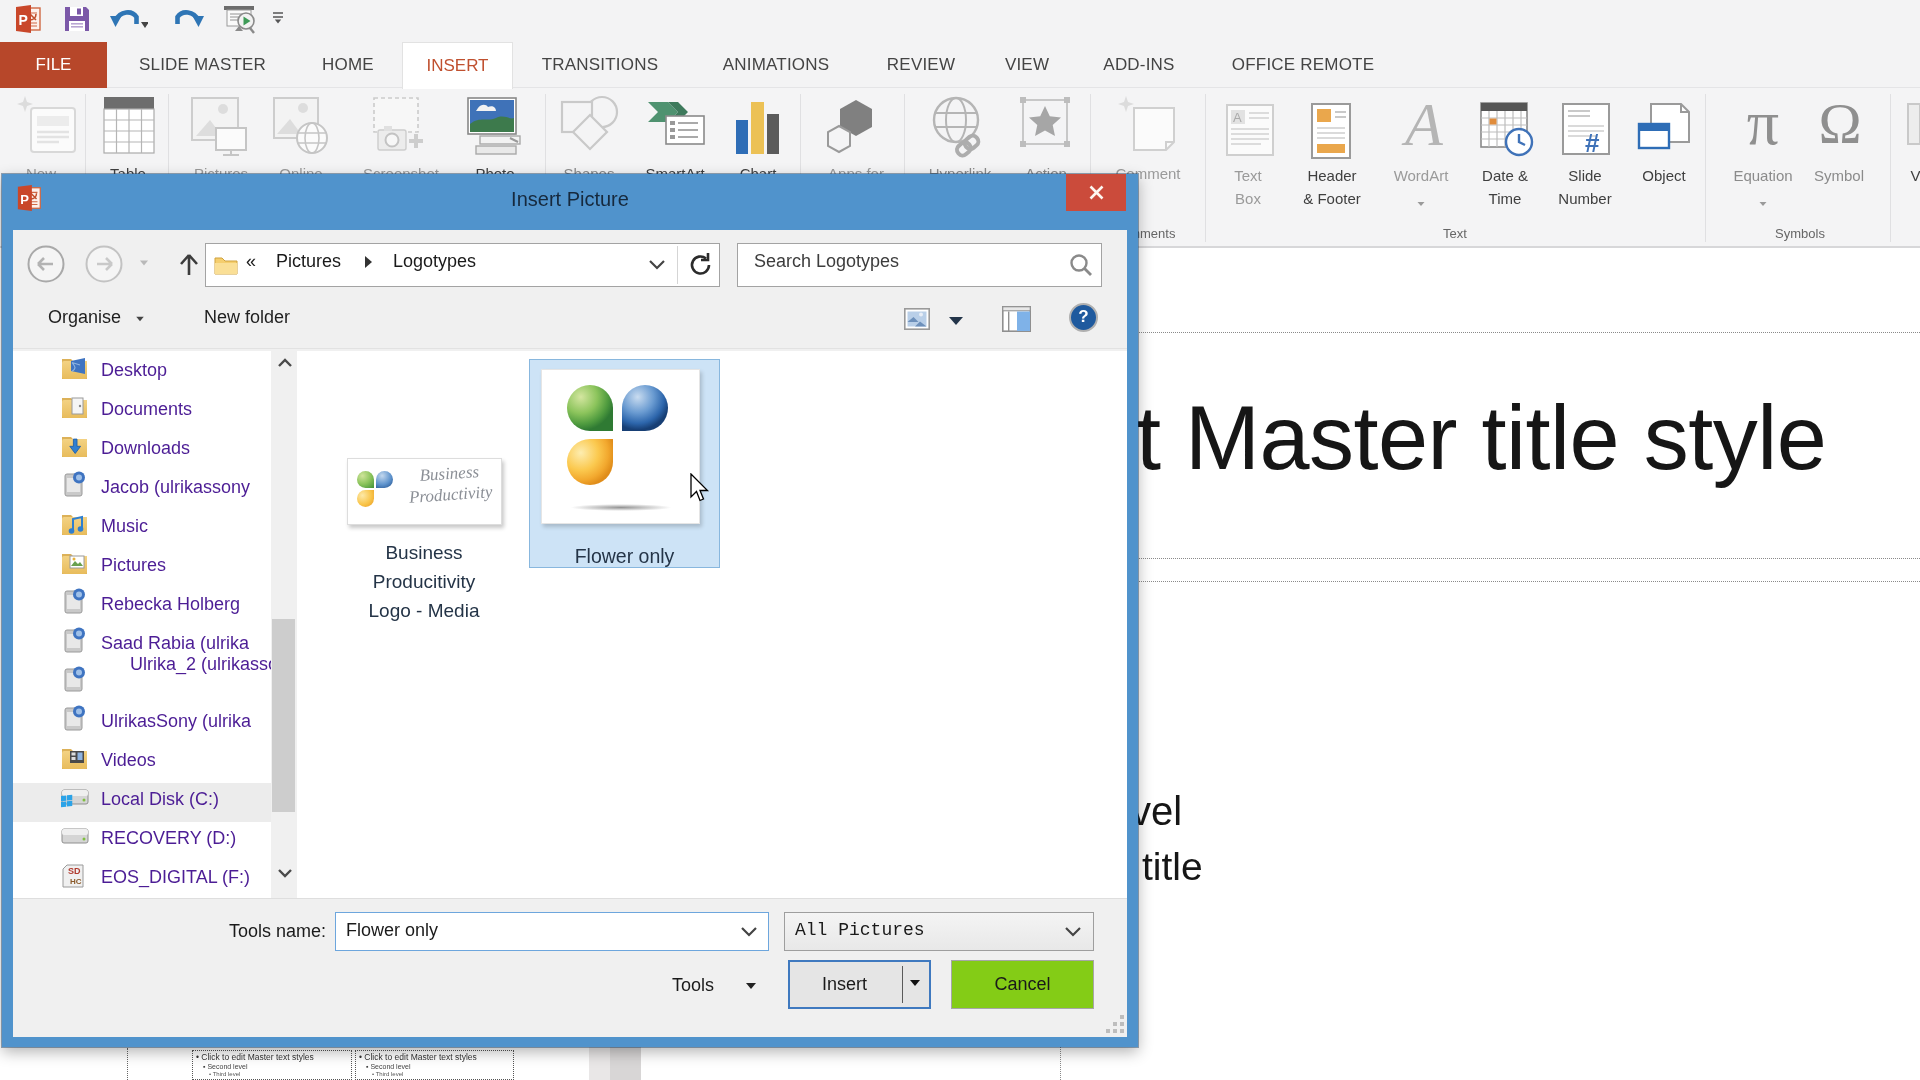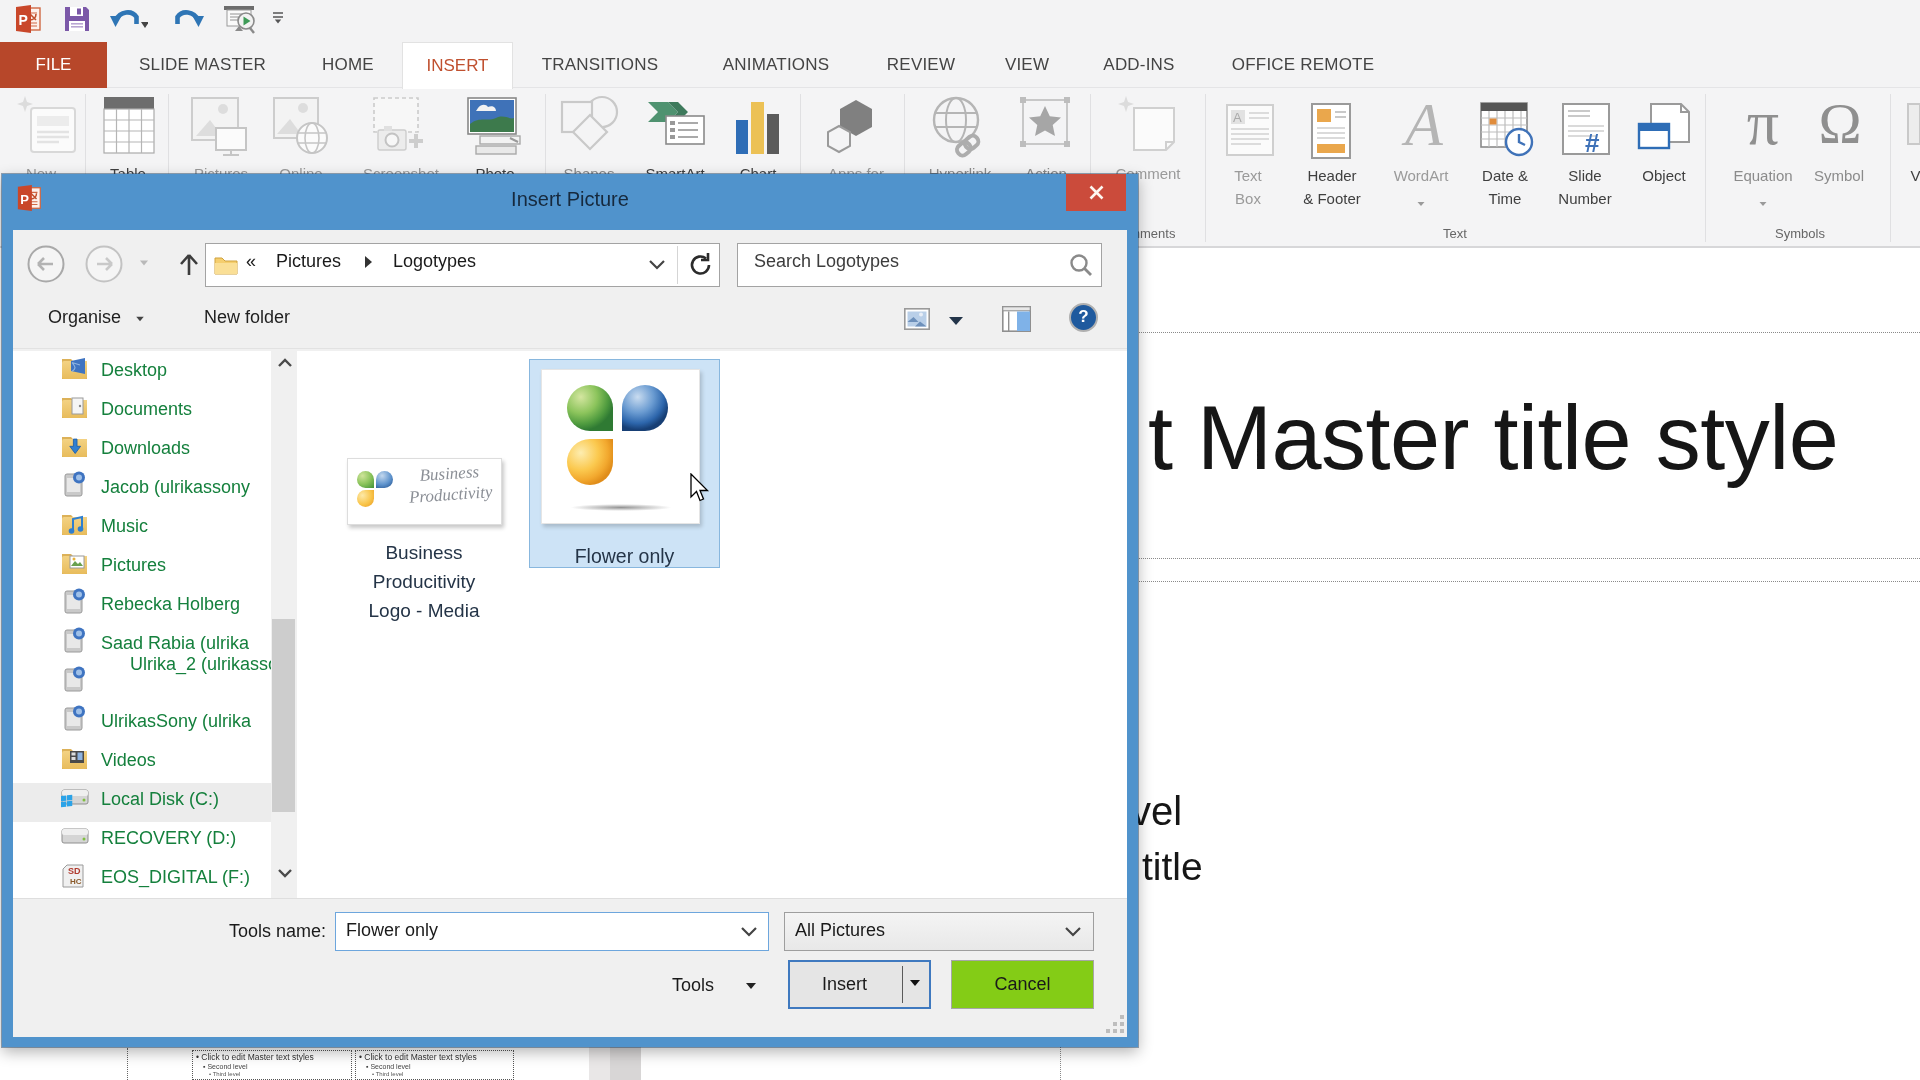--- a/index.html
+++ b/index.html
@@ -7,21 +7,21 @@
   body { font-family:"Liberation Sans", sans-serif; background:#fff; }
   #root { position:relative; width:1920px; height:1080px; overflow:hidden; }
   .abs { position:absolute; }
   .tab { height:46px; font-size:17px; color:#444; display:flex; align-items:center; justify-content:center; letter-spacing:0.2px; }
   .sep { top:94px; height:148px; border-left:1px solid #e0e0e2; }
   .glabel { top:226px; font-size:13px; color:#666; text-align:center; }
   .rlabel { font-size:15px; text-align:center; line-height:1.55; }
   .dim { color:#9a9a9a; }
   .dk { color:#3f3f3f; }
   .md { color:#8b8b8b; }
-  .treerow { position:absolute; left:88px; font-size:18px; color:#15803d; white-space:nowrap; }
+  .treerow { position:absolute; left:88px; font-size:18px; color:#4c1d95; white-space:nowrap; }
   .caret-down { display:inline-block; width:0; height:0; border-left:5px solid transparent; border-right:5px solid transparent; border-top:6px solid #444; }
 </style>
 </head>
 <body>
 <div id="root">
 
   <div class="abs" id="titlebar" style="left:0;top:0;width:1920px;height:42px;background:#f3f3f4;"></div>
   <div class="abs" id="tabrow" style="left:0;top:42px;width:1920px;height:46px;background:#f3f3f4;border-bottom:1px solid #e4e4e6;"></div>
   <div class="abs" id="ribbon" style="left:0;top:88px;width:1920px;height:160px;background:#f4f4f5;border-bottom:2px solid #d7d7d9;"></div>
 
@@ -282,21 +282,21 @@
   <div class="abs" style="left:589px;top:248px;width:52px;height:832px;background:#e9e7e7;"></div>
   <div class="abs" style="left:610px;top:248px;width:31px;height:832px;background:#d8d6d6;"></div>
 
   <div class="abs" style="left:641px;top:248px;width:1279px;height:832px;background:#fff;"></div>
 
   <div class="abs" style="left:1060px;top:332px;width:860px;border-top:1px dotted #8a8a8a;"></div>
   <div class="abs" style="left:1060px;top:558px;width:860px;border-top:1px dotted #8a8a8a;"></div>
   <div class="abs" style="left:1060px;top:581px;width:860px;border-top:1px dotted #8a8a8a;"></div>
   <div class="abs" style="left:1060px;top:581px;height:499px;border-left:1px dotted #8a8a8a;"></div>
 
-  <div class="abs" style="left:1136px;top:387px;font-size:90px;color:#161616;letter-spacing:-0.5px;margin-left:12px;">t Master title style</div>
+  <div class="abs" style="left:1136px;top:387px;font-size:90px;color:#161616;letter-spacing:-0.5px;">t Master title style</div>
   <div class="abs" style="left:1131px;top:789px;font-size:40px;color:#161616;">vel</div>
   <div class="abs" style="left:1142px;top:845px;font-size:39px;color:#161616;">title</div>
 
   <div id="bottomstrip">
     <div class="abs" style="left:127px;top:1048px;height:32px;border-left:1px dotted #666;"></div>
     <div class="abs" style="left:192px;top:1050px;width:160px;height:30px;border:1px dotted #555;background:#fff;overflow:hidden;">
       <div style="font-size:8.5px;color:#333;margin:1px 0 0 3px;white-space:nowrap;">• Click to edit Master text styles</div>
       <div style="font-size:7px;color:#444;margin:1px 0 0 10px;">▪ Second level</div>
       <div style="font-size:6px;color:#555;margin:1px 0 0 16px;">• Third level</div>
       <div style="margin:2px 0 0 8px;"></div>
@@ -555,21 +555,21 @@
       <div id="dlgbottom">
         <div class="abs" style="left:216px;top:691px;font-size:18px;color:#1a1a1a;">Tools name:</div>
 
         <div class="abs" style="left:322px;top:682px;width:434px;height:39px;background:#fff;border:1px solid #6da6dd;"></div>
         <div class="abs" style="left:333px;top:690px;font-size:18px;color:#1a1a1a;">Flower only</div>
         <svg class="abs" style="left:726px;top:695px;" width="20" height="14" viewBox="0 0 20 14">
             <path d="M3 3 l7 7 7 -7" fill="none" stroke="#444" stroke-width="2.2"></path>
           </svg>
 
         <div class="abs" style="left:771px;top:682px;width:310px;height:39px;background:linear-gradient(#f4f4f4,#e8e8e8);border:1px solid #9e9e9e;"></div>
-        <div class="abs" style="left:782px;top:690px;font-size:18px;color:#1a1a1a;">All Pictures</div>
+        <div class="abs" style="left:782px;top:690px;font-size:18px;color:#1a1a1a;font-family:Liberation Mono, monospace;">All Pictures</div>
         <svg class="abs" style="left:1050px;top:695px;" width="20" height="14" viewBox="0 0 20 14">
             <path d="M3 3 l7 7 7 -7" fill="none" stroke="#444" stroke-width="2.2"></path>
           </svg>
 
         <div class="abs" style="left:659px;top:745px;font-size:18px;color:#1a1a1a;">Tools</div>
         <span class="abs caret-down" style="left:733px;top:753px;border-top-color:#222;"></span>
 
         <div class="abs" style="left:775px;top:730px;width:143px;height:49px;background:#e5e5e5;border:2px solid #3f79bf;"></div>
         <div class="abs" style="left:775px;top:730px;width:113px;height:49px;font-size:18px;color:#1a1a1a;display:flex;align-items:center;justify-content:center;">Insert</div>
         <div class="abs" style="left:889px;top:736px;height:37px;border-left:1px solid #5a5a5a;"></div>

